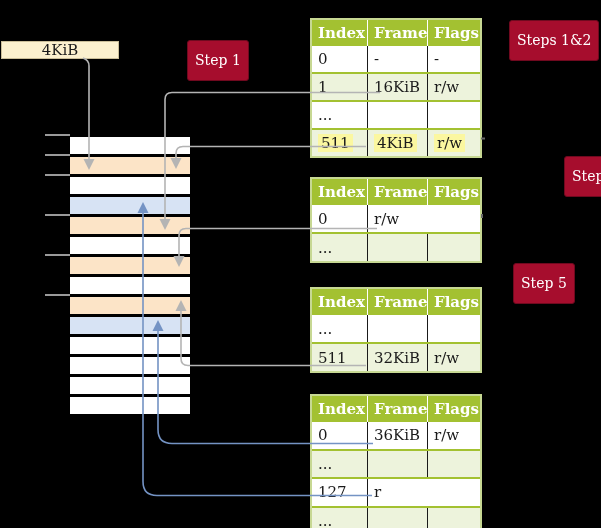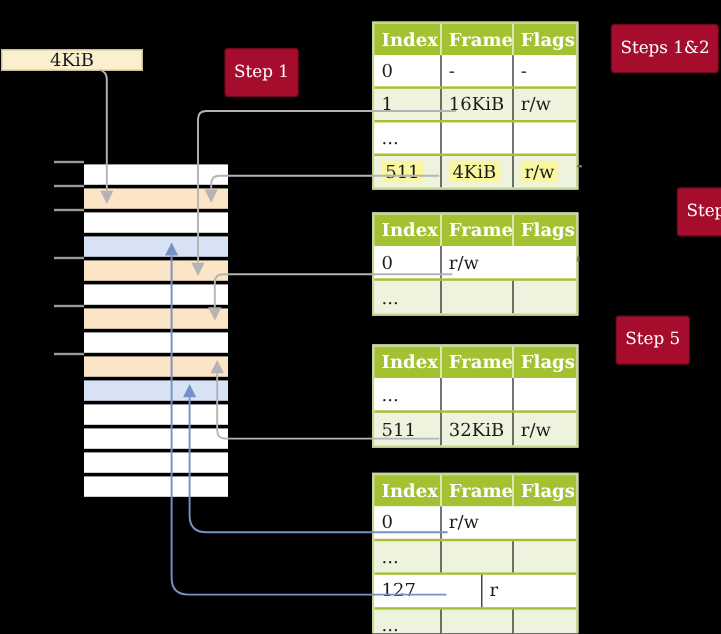--- a/index.html
+++ b/index.html
@@ -180,28 +180,29 @@
       </div>
     </div>
   <div class="pt" id="pt-3" style="top:394px">
       <div class="pt-header">
         <div class="pt-hcell c0">Index</div>
         <div class="pt-hcell c1">Frame</div>
         <div class="pt-hcell c2">Flags</div>
       </div>
       <div class="pt-row row-even" style="height: 26.5px;">
         <div class="pt-cell c0">0</div>
+        <div class="pt-cell c1">36KiB</div>
         <div class="pt-cell c2">r/w</div>
       </div>
       <div class="pt-row row-odd" style="height: 26.5px;">
         <div class="pt-cell c0">...</div>
         <div class="pt-cell c1"></div>
         <div class="pt-cell c2"></div>
       </div>
-      <div class="pt-row row-even" style="height: 26.5px; gap: 34px;">
+      <div class="pt-row row-even" style="height: 26.5px;">
         <div class="pt-cell c0">127</div>
         <div class="pt-cell c2">r</div>
       </div>
       <div class="pt-row row-odd" style="height: 26.5px;">
         <div class="pt-cell c0">...</div>
         <div class="pt-cell c1"></div>
         <div class="pt-cell c2"></div>
       </div>
     </div>
 

